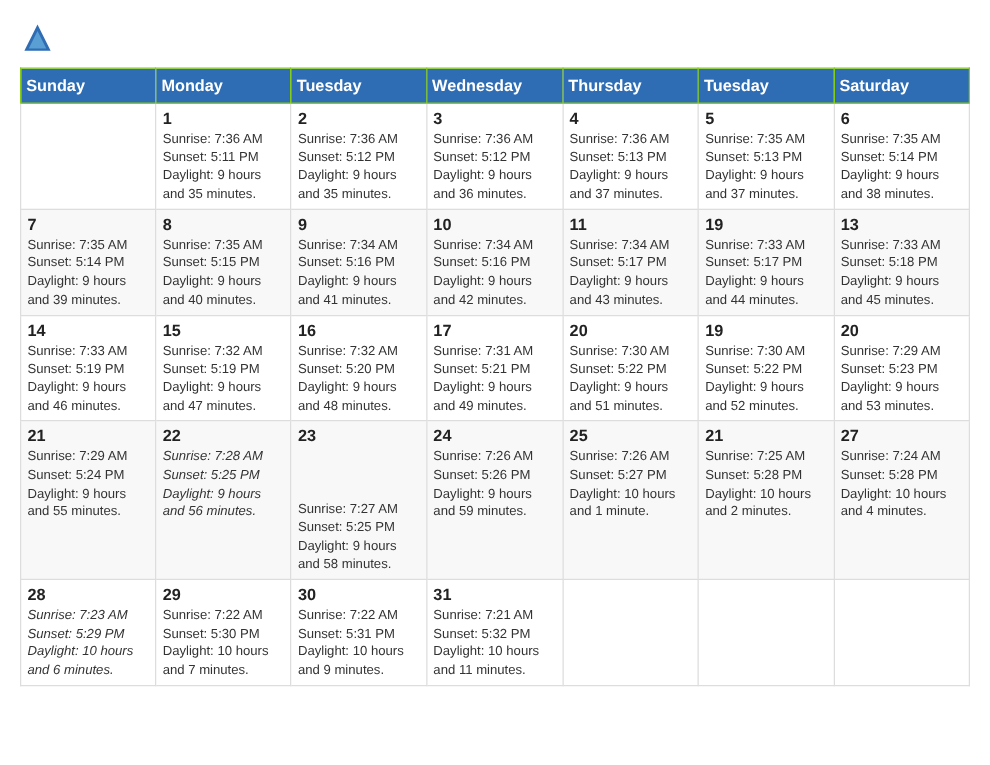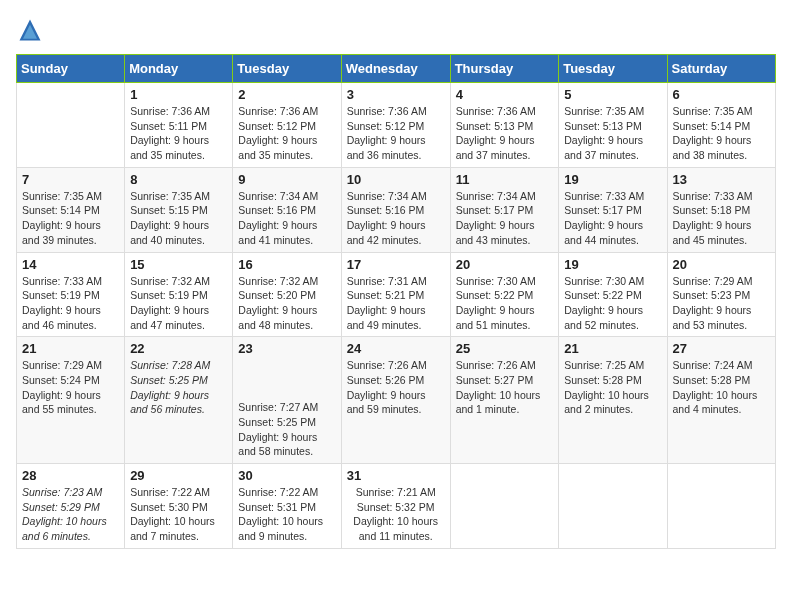--- a/index.html
+++ b/index.html
@@ -333,21 +333,21 @@
         </td>
         <td>
           <div class="day-number">30</div>
           <div class="day-info" style="white-space: pre-line;">Sunrise: 7:22 AM
 Sunset: 5:31 PM
 Daylight: 10 hours
 and 9 minutes.</div>
         </td>
         <td>
           <div class="day-number">31</div>
-          <div class="day-info" style="white-space: pre-line; text-align: center;">Sunrise: 7:21 AM
+          <div class="day-info" style="white-space: pre-line;">Sunrise: 7:21 AM
 Sunset: 5:32 PM
 Daylight: 10 hours
 and 11 minutes.</div>
         </td>
         <td class="empty-cell"></td>
         <td class="empty-cell"></td>
         <td class="empty-cell"></td>
       </tr>
     </tbody>
 </table>

